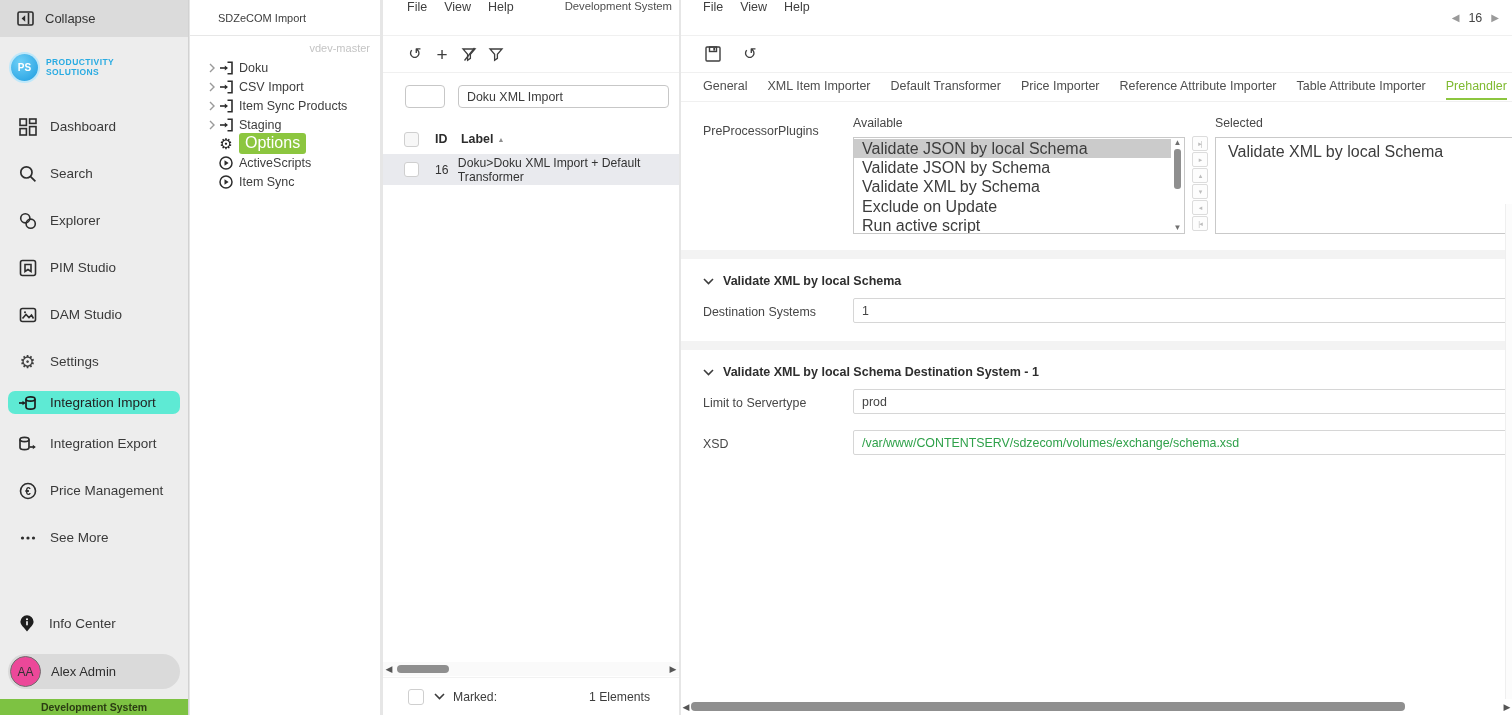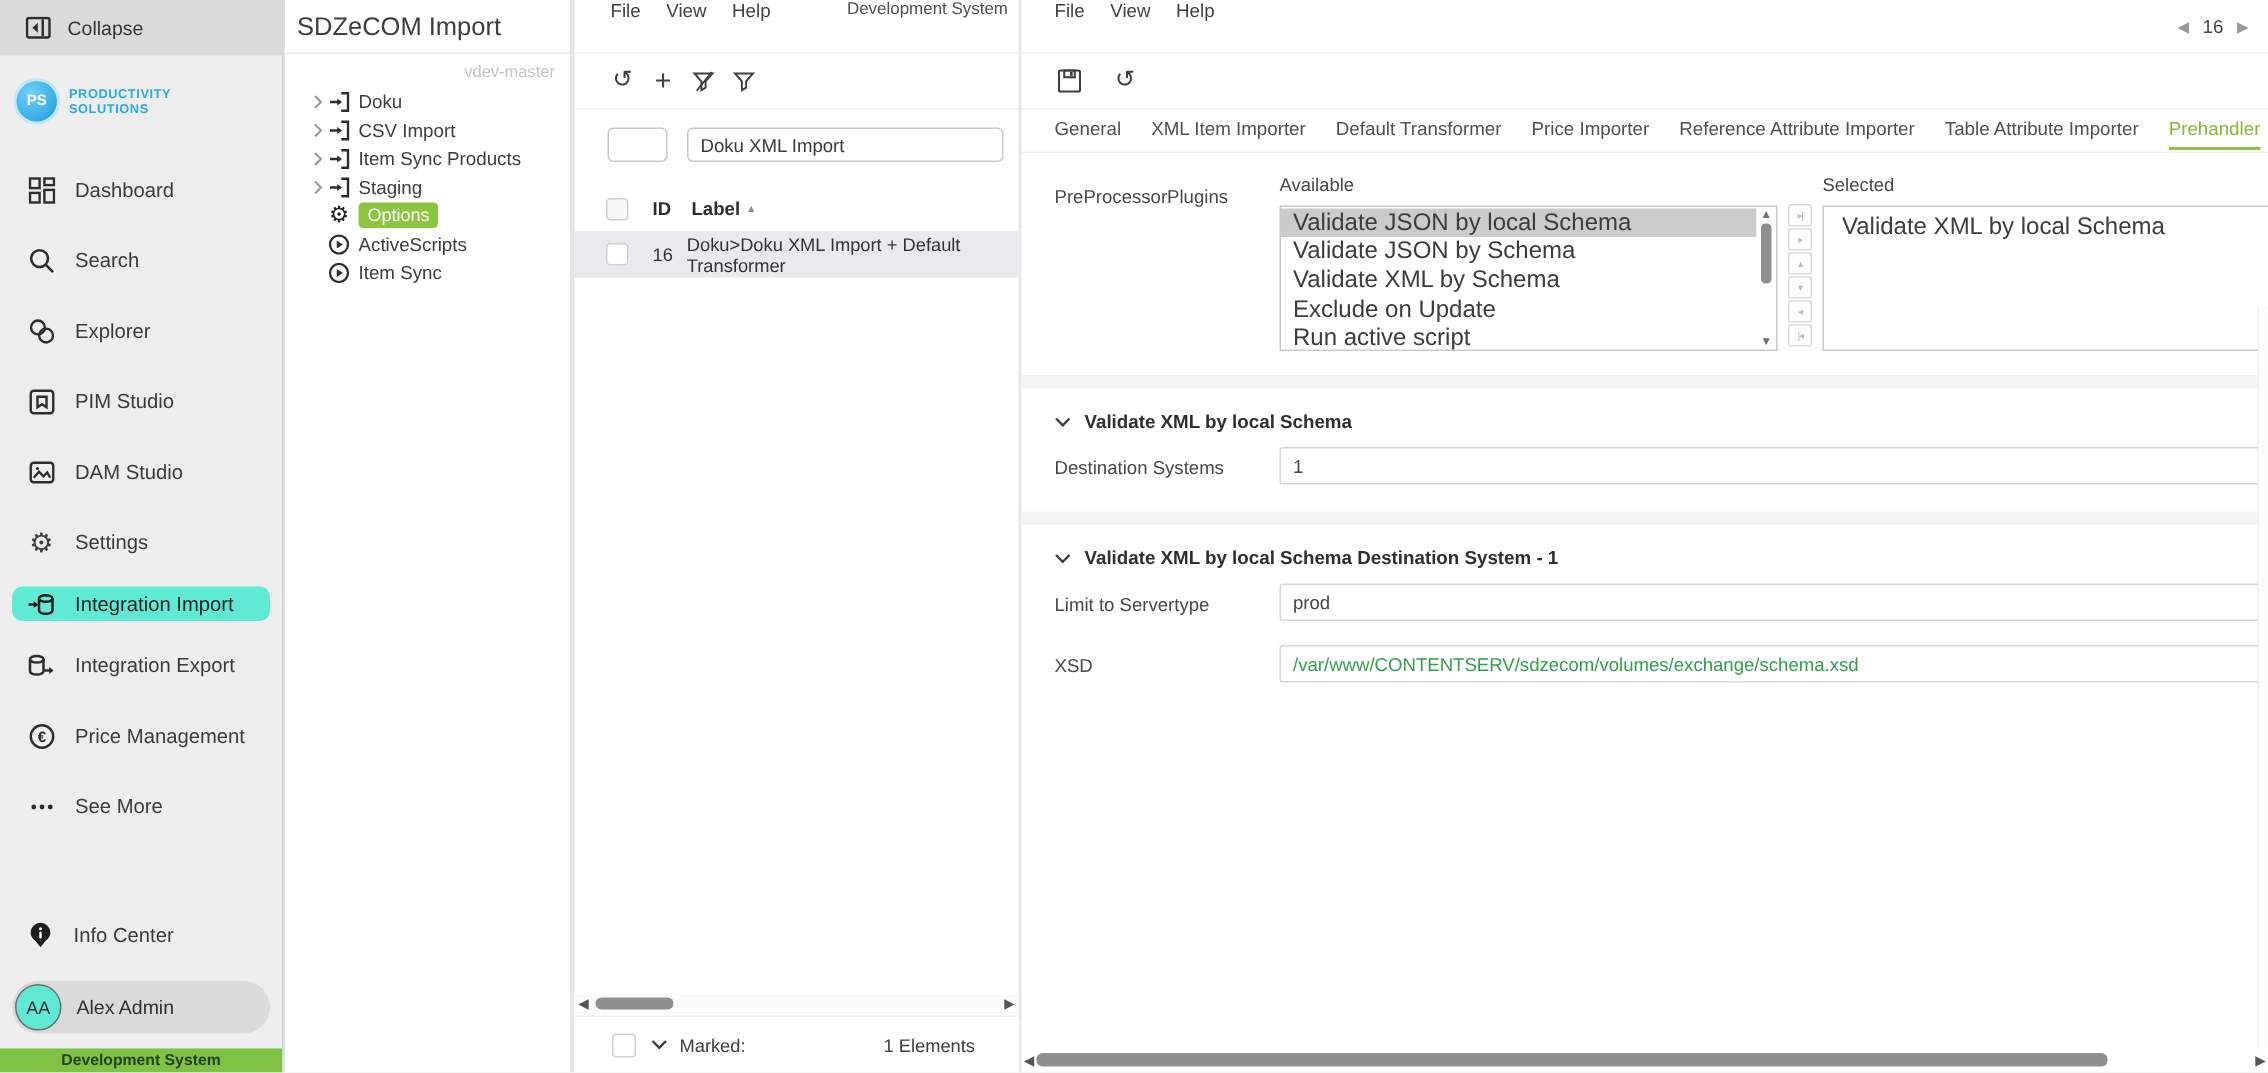--- a/index.html
+++ b/index.html
@@ -13,34 +13,34 @@
   .brand-row { margin:17px 0 0 11px; display:flex; align-items:center; gap:8px; }
   .brand-badge { width:27px; height:27px; border-radius:50%; background:radial-gradient(circle at 35% 30%, #6fd0f7, #1d9ce0); color:#fff; font-size:10px; font-weight:bold; display:flex; align-items:center; justify-content:center; box-shadow:0 0 0 2px #bfe8fa; }
   .brand-text { color:#29abe2; font-size:8.5px; font-weight:bold; line-height:1.15; letter-spacing:.4px; }
   .side-nav { margin-top:22px; }
   .nav-item { height:47px; display:flex; align-items:center; gap:13px; padding-left:18px; font-size:13.5px; color:#3a3a3a; cursor:pointer; }
   .nav-item .ico { width:19px; height:19px; display:flex; align-items:center; justify-content:center; color:#2e2e2e; flex:none; }
   .nav-item.active { height:23px; margin:6px 8px; padding-left:10px; background:#5eead4; border-radius:7px; font-weight:normal; color:#222; }
   .sidebar-bottom { position:absolute; left:0; right:0; bottom:16px; }
   .info-item { height:46px; display:flex; align-items:center; gap:13px; padding-left:18px; font-size:13.5px; color:#3a3a3a; cursor:pointer; margin-bottom:8px; }
   .user-pill { margin:0 8px 10px 8px; height:35px; background:#dadada; border-radius:18px; display:flex; align-items:center; gap:10px; padding-left:2px; cursor:pointer; }
-  .avatar { width:31px; height:31px; border-radius:50%; background:#5eead4; border:1.5px solid #6e6e6e; color:#333; font-size:12px; display:flex; align-items:center; justify-content:center; }
+  .avatar { width:31px; height:31px; border-radius:50%; background:#ec4899; border:1.5px solid #6e6e6e; color:#333; font-size:12px; display:flex; align-items:center; justify-content:center; }
   .user-name { font-size:13px; color:#2f2f2f; }
   .env-bar { position:absolute; left:0; right:0; bottom:0; height:16px; background:#7dc242; display:flex; align-items:center; justify-content:center; font-size:10.5px; font-weight:bold; color:#2b3d13; }
 
   
   .tree-panel { position:absolute; left:190px; top:0; width:190px; height:715px; background:#fff; }
-  .tree-header { height:36px; display:flex; align-items:center; padding-left:8px; font-size:17px; color:#3d3d3d; border-bottom:1px solid #e7e7e7; }
+  .tree-header { height:36px; display:flex; align-items:center; padding-left:28px; font-size:11px; color:#3d3d3d; border-bottom:1px solid #e7e7e7; }
   .version-label { text-align:right; padding-right:10px; margin-top:6px; font-size:11px; color:#c4c4c4; }
   .tree { margin-top:4px; }
   .tree-row { height:19px; display:flex; align-items:center; font-size:12.5px; color:#3d3d3d; cursor:pointer; }
   .tree-caret { width:13px; margin-left:15px; display:flex; justify-content:center; color:#9a9a9a; }
   .tree-caret.empty { visibility:hidden; }
   .tree-ico { width:16px; height:15px; margin-right:5px; display:flex; align-items:center; justify-content:center; color:#2d2d2d; flex:none; }
-  .tree-badge { background:#8cc63f; color:#fff; border-radius:3px; padding:1px 6px 2px 6px; font-size:12px; }
+  .tree-badge { background:#8cc63f; color:#fff; border-radius:3px; padding:1px 6px 2px 6px; font-size:16px; }
 
   
   .menu-bar { height:36px; display:flex; border-bottom:1px solid #f0f0f0; font-size:12.5px; color:#3f3f3f; }
   .menu-item { margin-right:17px; cursor:pointer; }
   .tool-bar { height:37px; display:flex; align-items:center; border-bottom:1px solid #f0f0f0; color:#4a4a4a; }
   .tbtn { width:18px; height:18px; display:flex; align-items:center; justify-content:center; margin-right:9px; cursor:pointer; }
   .glyph { font-size:16px; line-height:1; color:#3f3f3f; }
 
   
   .list-panel { position:absolute; left:383px; top:0; width:296px; height:715px; background:#fff; }

